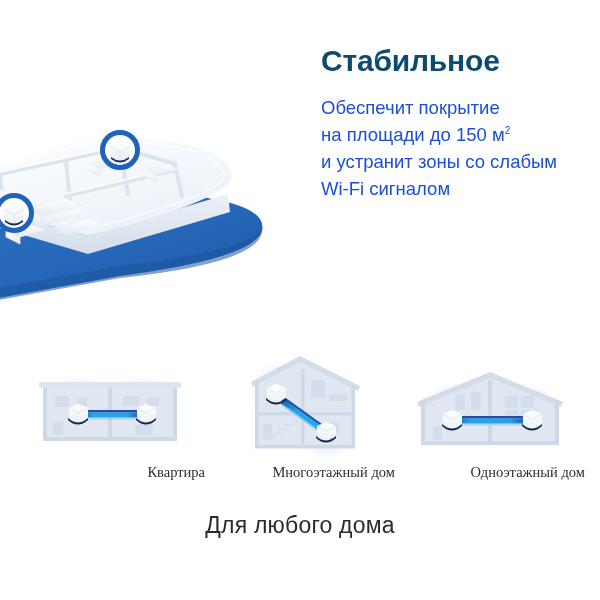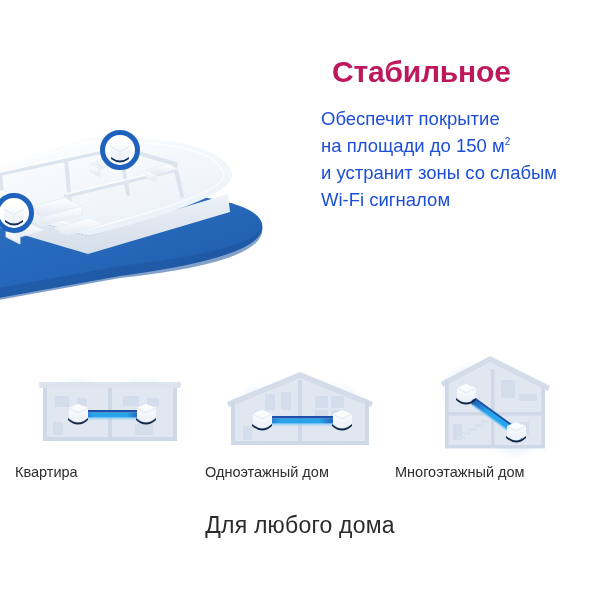--- a/index.html
+++ b/index.html
@@ -31,25 +31,25 @@
   }
   #floorplan-illustration svg { display:block; }
 
   
   #hero-text {
     position: absolute;
     left: 321px; top: 42px;
     width: 272px;
   }
   #hero-headline {
-    margin: 11px;
+    margin: 0;
     font-size: 30px;
     line-height: 38px;
     font-weight: bold;
-    color: #be185d;
+    color: #0c4a6e;
     letter-spacing: -0.2px;
   }
   #hero-headline .hl-line { display: block; white-space: nowrap; }
   #hero-body {
     margin: 14px 0 0 0;
     font-size: 18.5px;
     line-height: 27px;
     color: #1d4ed8;
     font-weight: normal;
   }
@@ -66,21 +66,22 @@
     left: 0; top: 352px;
     width: 600px; height: 150px;
     display: flex;
     justify-content: center;
     align-items: flex-start;
   }
   .scenario-card {
     width: 190px;
     display: flex;
     flex-direction: column;
-    align-items: flex-start;
+    align-items: flex-end;
+    font-family: Liberation Serif, serif;
   }
   .scenario-art {
     height: 110px;
     width: 190px;
     position: relative;
   }
   .scenario-art svg { display: block; margin: 0 auto; }
   .scenario-caption {
     margin-top: 2px;
     font-size: 14.5px;
@@ -268,81 +269,20 @@
           <path d="M -1 14 Q 9 23 19 14 L 19 16 Q 9 25 -1 16 Z" fill="#11264a"></path>
         </g>
         <g transform="translate(122,52)">
           <path d="M 0 4 L 9 0 L 19 4 L 19 14 L 9 19 L 0 14 Z" fill="url(#cubeA)"></path>
           <path d="M 0 4 L 9 9 L 19 4" fill="none" stroke="#dbe3ef" stroke-width="0.8"></path>
           <path d="M -1 14 Q 9 23 19 14 L 19 16 Q 9 25 -1 16 Z" fill="#11264a"></path>
         </g>
       </svg>
     </div>
     <div class="scenario-caption">Квартира</div>
-  </div>
-
-  <div class="scenario-card">
-    <div class="scenario-art">
-      <svg width="190" height="110" viewBox="0 0 190 110">
-        <defs>
-          <linearGradient id="beamH2" x1="0" y1="0" x2="1" y2="0">
-            <stop offset="0%" stop-color="#1d4fa6"></stop>
-            <stop offset="25%" stop-color="#27a3ec"></stop>
-            <stop offset="75%" stop-color="#27a3ec"></stop>
-            <stop offset="100%" stop-color="#1d4fa6"></stop>
-          </linearGradient>
-          <radialGradient id="glowC" cx="0.5" cy="0.5" r="0.5">
-            <stop offset="0%" stop-color="#cde2fb" stop-opacity="0.9"></stop>
-            <stop offset="100%" stop-color="#cde2fb" stop-opacity="0"></stop>
-          </radialGradient>
-          <linearGradient id="cubeC" x1="0" y1="0" x2="0" y2="1">
-            <stop offset="0%" stop-color="#ffffff"></stop>
-            <stop offset="100%" stop-color="#eaf0f8"></stop>
-          </linearGradient>
-        </defs>
-        <circle cx="58" cy="62" r="33" fill="url(#glowC)"></circle>
-        <circle cx="132" cy="62" r="33" fill="url(#glowC)"></circle>
-
-        <g>
-          <path d="M 26 48 L 95 22 L 164 48 L 164 92 L 26 92 Z" fill="#e1e7f0"></path>
-          <path d="M 22 50 L 95 20 L 168 50 L 166 55 L 95 26 L 24 55 Z" fill="#d4dce9"></path>
-          <rect x="26" y="48" width="4" height="44" fill="#cfd8e6"></rect>
-          <rect x="160" y="48" width="4" height="44" fill="#cfd8e6"></rect>
-          <rect x="93" y="28" width="4" height="64" fill="#cfd8e6"></rect>
-          <rect x="26" y="89" width="138" height="4" fill="#cfd8e6"></rect>
-          <g fill="#d2dceb" opacity="0.85">
-            <rect x="60" y="42" width="10" height="16"></rect>
-            <rect x="76" y="40" width="10" height="18"></rect>
-            <rect x="110" y="44" width="13" height="12"></rect>
-            <rect x="126" y="44" width="13" height="12"></rect>
-            <rect x="110" y="58" width="13" height="10"></rect>
-            <rect x="126" y="58" width="13" height="10"></rect>
-            <rect x="38" y="74" width="9" height="14"></rect>
-          </g>
-        </g>
-
-        <g>
-          <rect x="56" y="64" width="78" height="2.6" fill="#1d4fa6"></rect>
-          <rect x="56" y="66.6" width="78" height="5" fill="url(#beamH2)"></rect>
-          <rect x="56" y="71.6" width="78" height="2" fill="#8fd0f7" opacity="0.7"></rect>
-        </g>
-
-        <g transform="translate(48,58)">
-          <path d="M 0 4 L 9 0 L 19 4 L 19 14 L 9 19 L 0 14 Z" fill="url(#cubeC)"></path>
-          <path d="M 0 4 L 9 9 L 19 4" fill="none" stroke="#dbe3ef" stroke-width="0.8"></path>
-          <path d="M -1 14 Q 9 23 19 14 L 19 16 Q 9 25 -1 16 Z" fill="#11264a"></path>
-        </g>
-        <g transform="translate(128,58)">
-          <path d="M 0 4 L 9 0 L 19 4 L 19 14 L 9 19 L 0 14 Z" fill="url(#cubeC)"></path>
-          <path d="M 0 4 L 9 9 L 19 4" fill="none" stroke="#dbe3ef" stroke-width="0.8"></path>
-          <path d="M -1 14 Q 9 23 19 14 L 19 16 Q 9 25 -1 16 Z" fill="#11264a"></path>
-        </g>
-      </svg>
-    </div>
-    <div class="scenario-caption">Одноэтажный дом</div>
   </div>
 
   <div class="scenario-card">
     <div class="scenario-art">
       <svg width="190" height="110" viewBox="0 0 190 110">
         <defs>
           <linearGradient id="beamD" x1="0" y1="0" x2="1" y2="1">
             <stop offset="0%" stop-color="#1d4fa6"></stop>
             <stop offset="30%" stop-color="#27a3ec"></stop>
             <stop offset="80%" stop-color="#2aa6ee"></stop>
@@ -397,15 +337,76 @@
         </g>
         <g transform="translate(112,70)">
           <path d="M 0 4 L 9 0 L 19 4 L 19 14 L 9 19 L 0 14 Z" fill="url(#cubeB)"></path>
           <path d="M 0 4 L 9 9 L 19 4" fill="none" stroke="#dbe3ef" stroke-width="0.8"></path>
           <path d="M -1 14 Q 9 23 19 14 L 19 16 Q 9 25 -1 16 Z" fill="#11264a"></path>
         </g>
       </svg>
     </div>
     <div class="scenario-caption">Многоэтажный дом</div>
   </div>
+
+  <div class="scenario-card">
+    <div class="scenario-art">
+      <svg width="190" height="110" viewBox="0 0 190 110">
+        <defs>
+          <linearGradient id="beamH2" x1="0" y1="0" x2="1" y2="0">
+            <stop offset="0%" stop-color="#1d4fa6"></stop>
+            <stop offset="25%" stop-color="#27a3ec"></stop>
+            <stop offset="75%" stop-color="#27a3ec"></stop>
+            <stop offset="100%" stop-color="#1d4fa6"></stop>
+          </linearGradient>
+          <radialGradient id="glowC" cx="0.5" cy="0.5" r="0.5">
+            <stop offset="0%" stop-color="#cde2fb" stop-opacity="0.9"></stop>
+            <stop offset="100%" stop-color="#cde2fb" stop-opacity="0"></stop>
+          </radialGradient>
+          <linearGradient id="cubeC" x1="0" y1="0" x2="0" y2="1">
+            <stop offset="0%" stop-color="#ffffff"></stop>
+            <stop offset="100%" stop-color="#eaf0f8"></stop>
+          </linearGradient>
+        </defs>
+        <circle cx="58" cy="62" r="33" fill="url(#glowC)"></circle>
+        <circle cx="132" cy="62" r="33" fill="url(#glowC)"></circle>
+
+        <g>
+          <path d="M 26 48 L 95 22 L 164 48 L 164 92 L 26 92 Z" fill="#e1e7f0"></path>
+          <path d="M 22 50 L 95 20 L 168 50 L 166 55 L 95 26 L 24 55 Z" fill="#d4dce9"></path>
+          <rect x="26" y="48" width="4" height="44" fill="#cfd8e6"></rect>
+          <rect x="160" y="48" width="4" height="44" fill="#cfd8e6"></rect>
+          <rect x="93" y="28" width="4" height="64" fill="#cfd8e6"></rect>
+          <rect x="26" y="89" width="138" height="4" fill="#cfd8e6"></rect>
+          <g fill="#d2dceb" opacity="0.85">
+            <rect x="60" y="42" width="10" height="16"></rect>
+            <rect x="76" y="40" width="10" height="18"></rect>
+            <rect x="110" y="44" width="13" height="12"></rect>
+            <rect x="126" y="44" width="13" height="12"></rect>
+            <rect x="110" y="58" width="13" height="10"></rect>
+            <rect x="126" y="58" width="13" height="10"></rect>
+            <rect x="38" y="74" width="9" height="14"></rect>
+          </g>
+        </g>
+
+        <g>
+          <rect x="56" y="64" width="78" height="2.6" fill="#1d4fa6"></rect>
+          <rect x="56" y="66.6" width="78" height="5" fill="url(#beamH2)"></rect>
+          <rect x="56" y="71.6" width="78" height="2" fill="#8fd0f7" opacity="0.7"></rect>
+        </g>
+
+        <g transform="translate(48,58)">
+          <path d="M 0 4 L 9 0 L 19 4 L 19 14 L 9 19 L 0 14 Z" fill="url(#cubeC)"></path>
+          <path d="M 0 4 L 9 9 L 19 4" fill="none" stroke="#dbe3ef" stroke-width="0.8"></path>
+          <path d="M -1 14 Q 9 23 19 14 L 19 16 Q 9 25 -1 16 Z" fill="#11264a"></path>
+        </g>
+        <g transform="translate(128,58)">
+          <path d="M 0 4 L 9 0 L 19 4 L 19 14 L 9 19 L 0 14 Z" fill="url(#cubeC)"></path>
+          <path d="M 0 4 L 9 9 L 19 4" fill="none" stroke="#dbe3ef" stroke-width="0.8"></path>
+          <path d="M -1 14 Q 9 23 19 14 L 19 16 Q 9 25 -1 16 Z" fill="#11264a"></path>
+        </g>
+      </svg>
+    </div>
+    <div class="scenario-caption">Одноэтажный дом</div>
+  </div>
 </div>
 
 <div id="footer-tagline">Для любого дома</div>
 
 </body></html>

